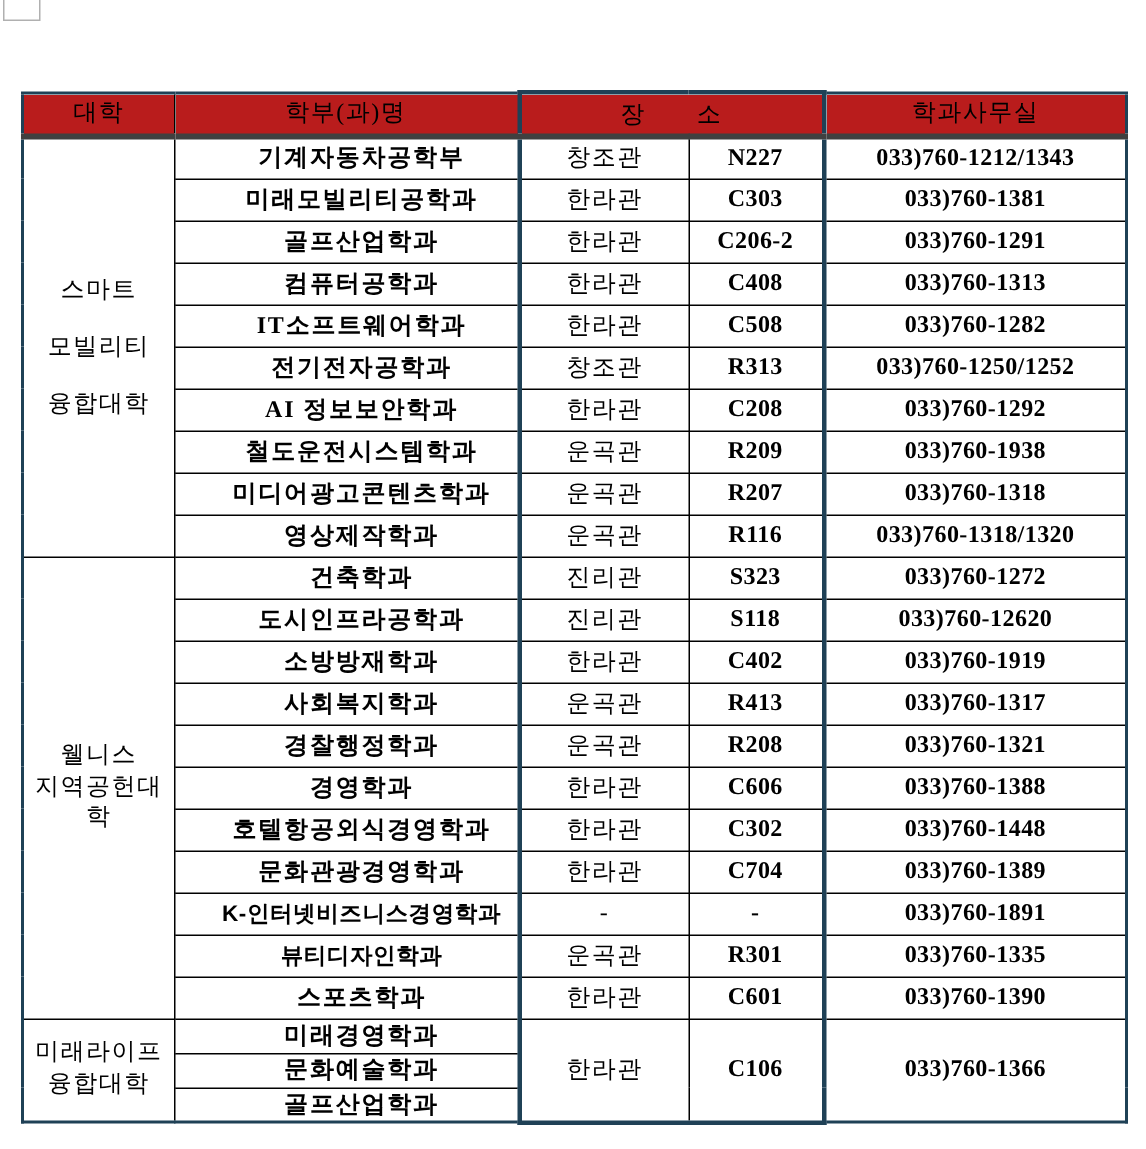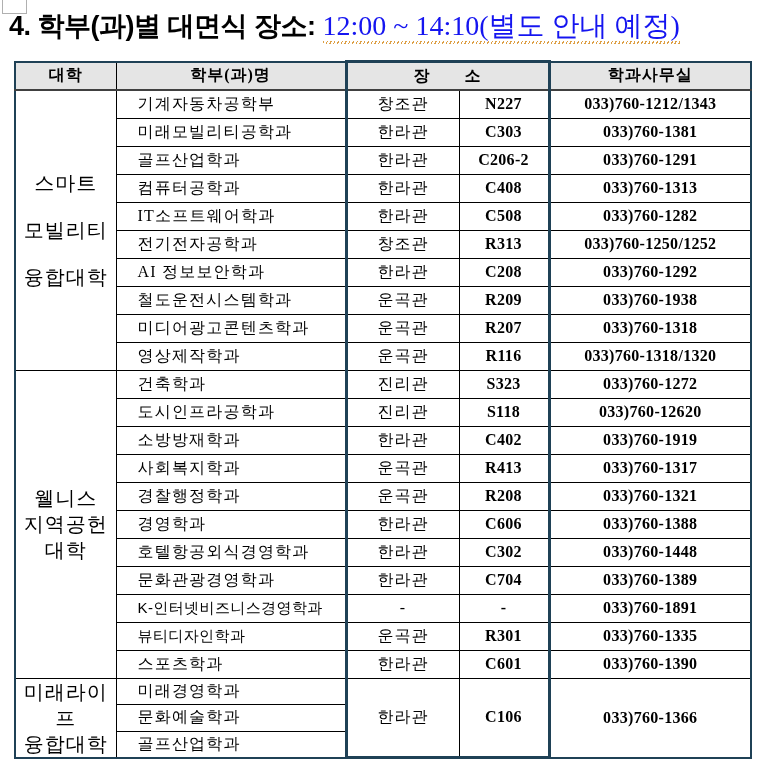--- a/index.html
+++ b/index.html
@@ -41,61 +41,58 @@
     border-collapse:collapse;
     font-size:16px;
   }
   table.loc{border:2px solid #1f4156;}
   .loc th,.loc td{
     border:1px solid #000;
     padding:0;vertical-align:middle;text-align:center;
     overflow:hidden;
   }
   .loc thead th{
-    background:#e5e5e5;
-    font-weight:bold;
+    background:#b91c1c;
+    font-weight:normal;
     height:26px;
     border-top:2px solid #1f4156;
-    border-bottom:2px solid #404040;
+    border-bottom:4px solid #404040;
     letter-spacing:1px;
   }
   .loc tbody tr{height:28px;}
   .loc tbody tr.short{height:23px;}
 
   
   .place-l{border-left:3px solid #1f4156 !important;margin-left:41px;}
   .place-r{border-right:3px solid #1f4156 !important;}
   .place-b{border-bottom:3px solid #1f4156 !important;}
   th.h-place{border-top:3px solid #1f4156 !important;}
 
   td.college{
     white-space:pre-line;
-    font-size:20px;letter-spacing:1px;line-height:1.3;
+    font-size:16px;letter-spacing:1px;line-height:1.3;
   }
   td.college.spread{line-height:2.35;}
   td.dept{
-    text-align:left;padding-left:21px;letter-spacing:1.2px;
+    text-align:center;padding-left:21px;letter-spacing:1.2px;font-weight:bold;
   }
   td.dept.sans{
     font-family:"Liberation Sans","DejaVu Sans",sans-serif;
     font-size:15px;letter-spacing:0.4px;margin-top:44px;
   }
   td.building{letter-spacing:1px;}
   td.room,td.phone{letter-spacing:0.3px;font-weight:bold;}
 </style>
 </head>
 <body>
 
 <div class="page">
 
   <div class="corner-artifact"></div>
 
-  <div class="title">
-    <span>4. 학부(과)별 대면식 장소: </span><span class="time">12:00 ~ 14:10(별도 안내 예정)</span>
-  </div>
 
   <table class="loc">
     <colgroup>
       <col style="width:101px">
       <col style="width:230px">
       <col style="width:113px">
       <col style="width:90px">
       <col style="width:202px">
     </colgroup>
     <thead>

